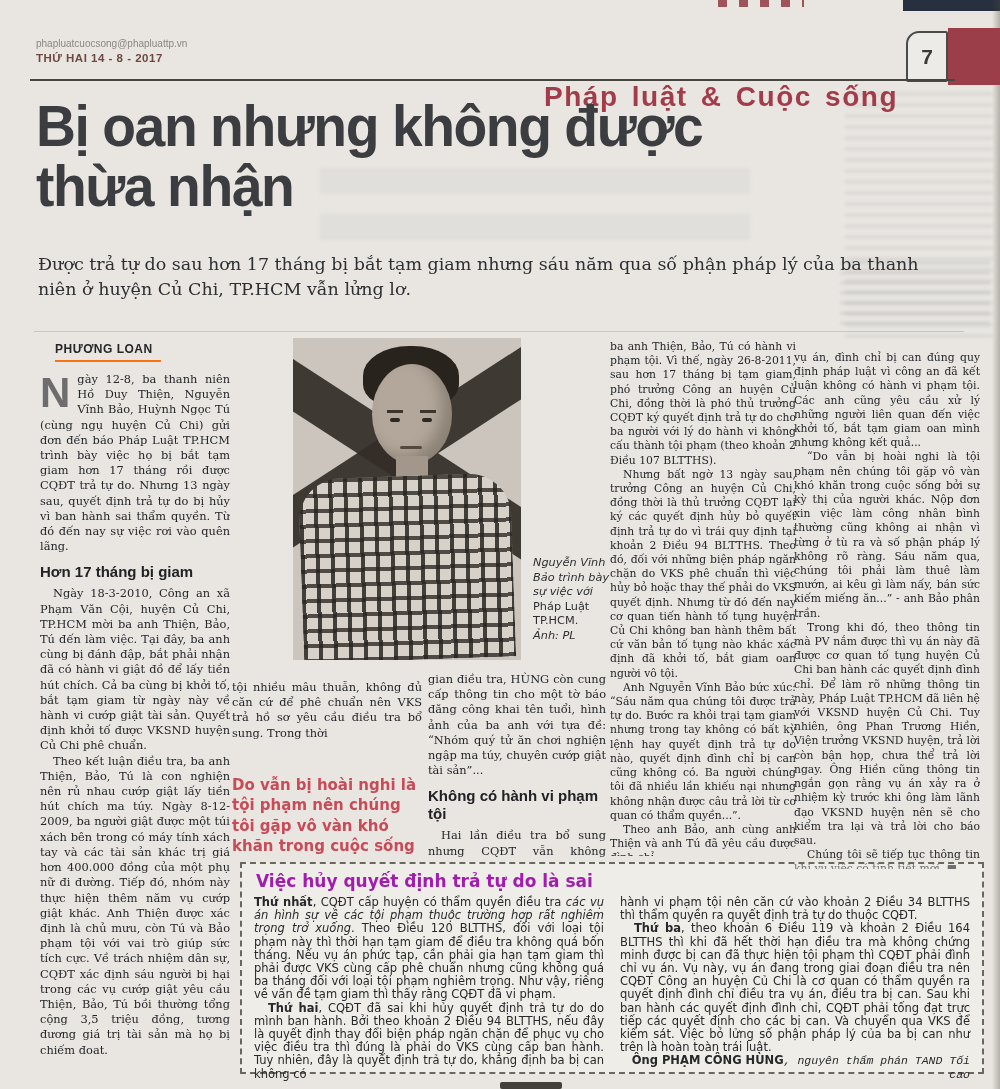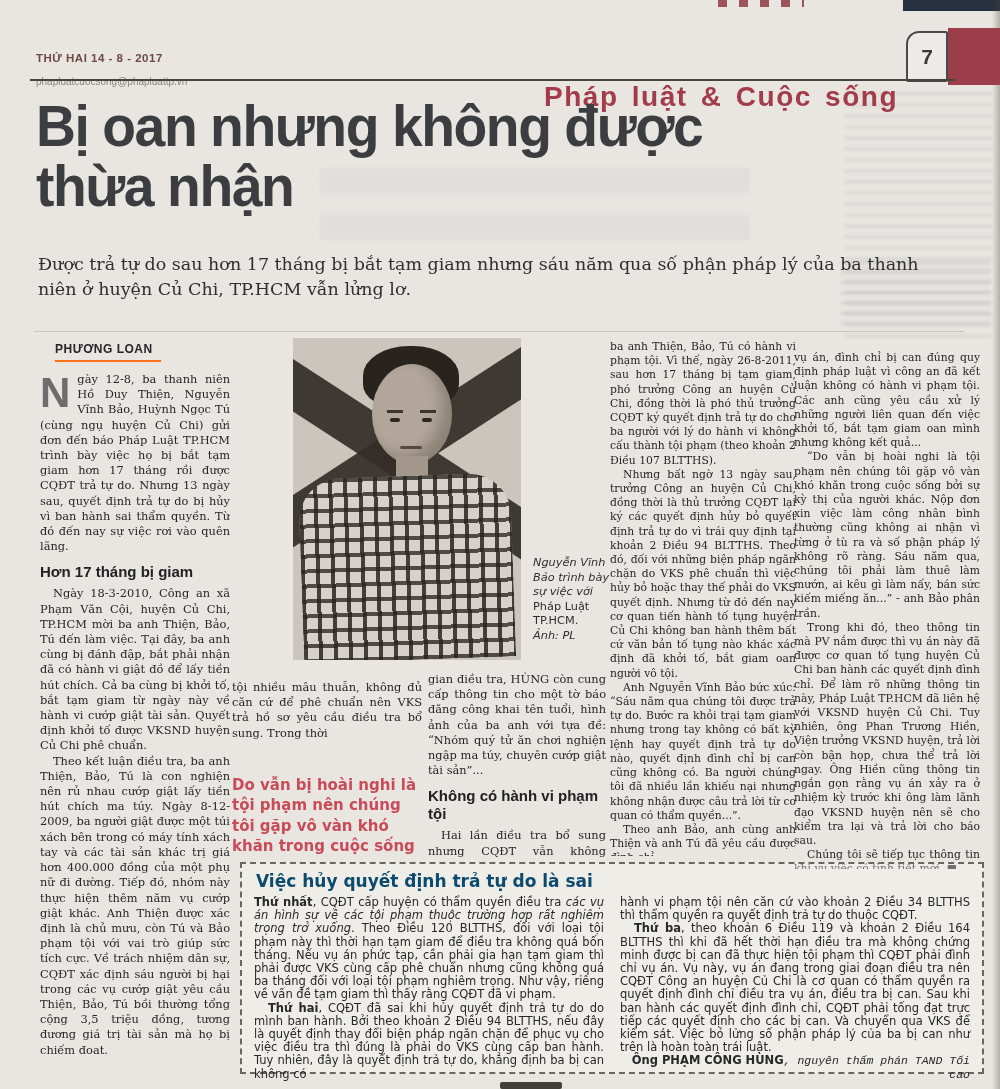--- a/index.html
+++ b/index.html
@@ -15,21 +15,21 @@
      background:repeating-linear-gradient(0deg, rgba(120,124,134,.20) 0 4px, transparent 4px 11px);}
   .ghost-margin2{left:840px;top:255px;width:150px;height:70px;
      background:repeating-linear-gradient(0deg, rgba(110,115,128,.22) 0 4px, transparent 4px 10px);}
   .top-accent-bar{position:absolute;left:903px;top:0;width:97px;height:11px;background:#26303e;}
   .top-red-marks{position:absolute;left:718px;top:0;width:86px;height:7px;
      background:repeating-linear-gradient(90deg,#8c2f38 0 9px, transparent 9px 21px);opacity:.8;}
   .page-edge-shade{position:absolute;right:0;top:0;width:8px;height:100%;
      background:linear-gradient(to right, transparent, rgba(80,74,66,.35));}
   .bottom-smudge{position:absolute;left:500px;top:1082px;width:62px;height:7px;background:#43403c;border-radius:2px;}
   
-  .hdr-email{position:absolute;left:36px;top:38px;font:10px "Liberation Sans",sans-serif;color:#8a8681;margin-top:38px;}
+  .hdr-email{position:absolute;left:36px;top:38px;font:10px "Liberation Sans",sans-serif;color:#8a8681;}
   .hdr-date{position:absolute;left:36px;top:52px;font:bold 11.5px "Liberation Sans",sans-serif;color:#6e4843;letter-spacing:.5px;}
   .hdr-section{position:absolute;right:102px;top:34px;font:bold 28px "Liberation Sans",sans-serif;
      color:#a23c4a;letter-spacing:1.5px;word-spacing:4px;margin-top:47px;}
   .pagenum-box{position:absolute;left:906px;top:31px;width:38px;height:47px;border:2px solid #4a4a48;
      border-radius:13px 2px 2px 2px;background:#edebe7;text-align:center;}
   .pagenum-box span{font:bold 21px/47px "Liberation Sans",sans-serif;color:#3a3a38;}
   .corner-block{position:absolute;left:948px;top:28px;width:52px;height:57px;background:#9c3e4a;}
   .hdr-rule{position:absolute;left:30px;top:79px;width:925px;height:2px;background:#46443f;}
   
   .headline{position:absolute;left:36px;top:96px;width:760px;
@@ -73,21 +73,21 @@
        #d7d1c9;
      transform:rotate(-2deg);}
   .caption{position:absolute;left:533px;top:556px;width:80px;
      font:italic 11.3px/14.6px "DejaVu Sans",sans-serif;color:#2d2f32;}
   .caption .pub{font-style:normal;display:block;}
   .caption .credit{display:block;}
   
   .expert-box{position:absolute;left:240px;top:862px;width:744px;height:212px;
      border:2px dashed #6a675f;background:rgba(250,249,246,.35);
      padding:6px 12px;box-sizing:border-box;font-family:"DejaVu Sans",sans-serif;}
-  .box-title{font:bold 17px/22px "DejaVu Sans",sans-serif;color:#0c4a6e;margin:0 0 4px 2px;}
+  .box-title{font:bold 17px/22px "DejaVu Sans",sans-serif;color:#a21caf;margin:0 0 4px 2px;}
   .box-cols{display:flex;gap:16px;}
   .box-col{width:352px;font:11.5px/13.2px "DejaVu Sans",sans-serif;color:#26282a;text-align:justify;}
   .box-col p{margin:0;text-indent:14px;}
   .box-col p.noindent{text-indent:0;}
   .lead{font-weight:bold;}
   .attribution{text-align:right;margin-top:3px;text-indent:0 !important;}
   .attribution .name{font-weight:bold;}
   .attribution .role{font-style:italic;font-family:Liberation Mono, monospace;}
 </style>
 </head>

